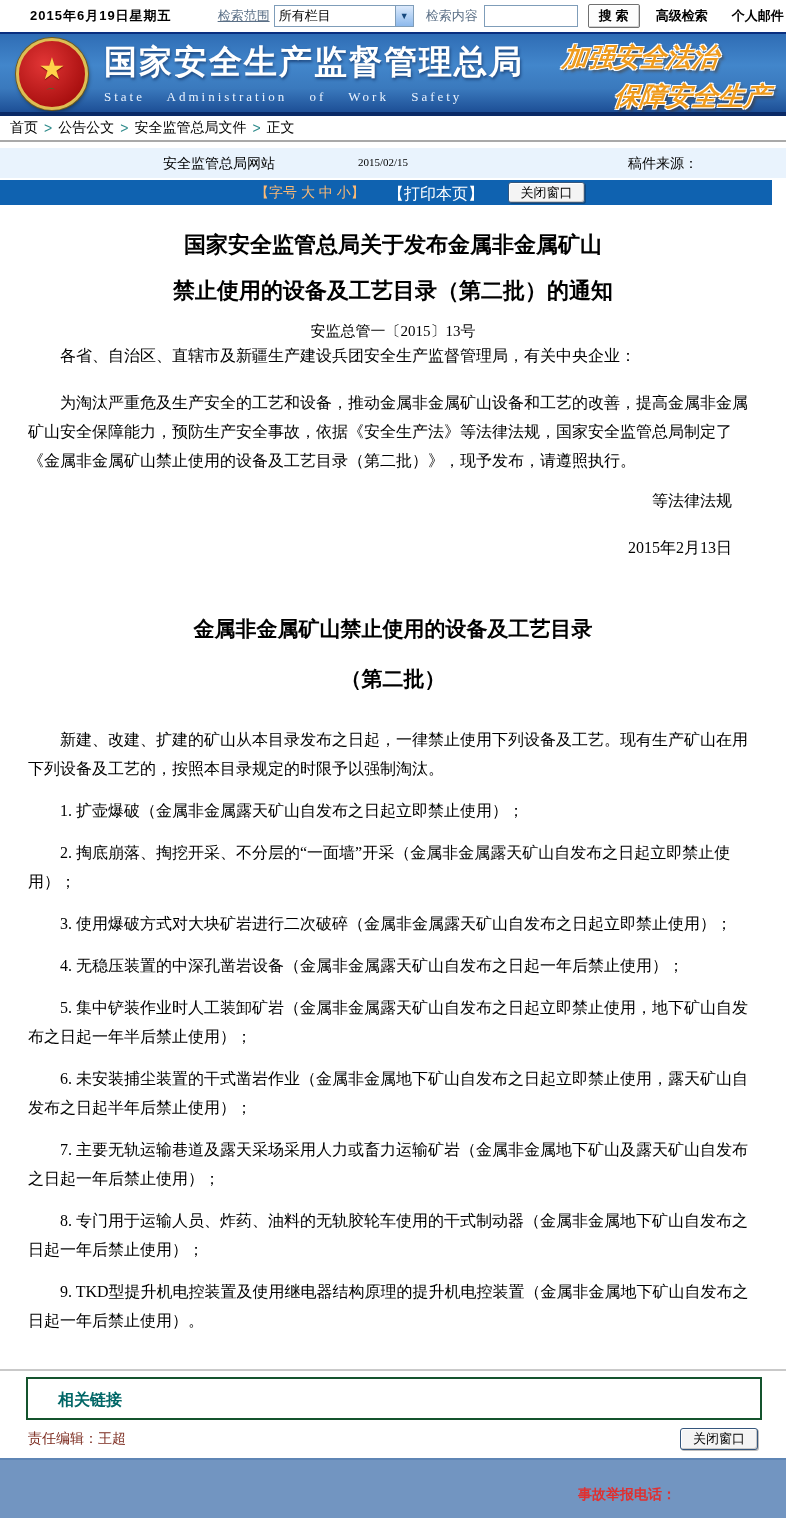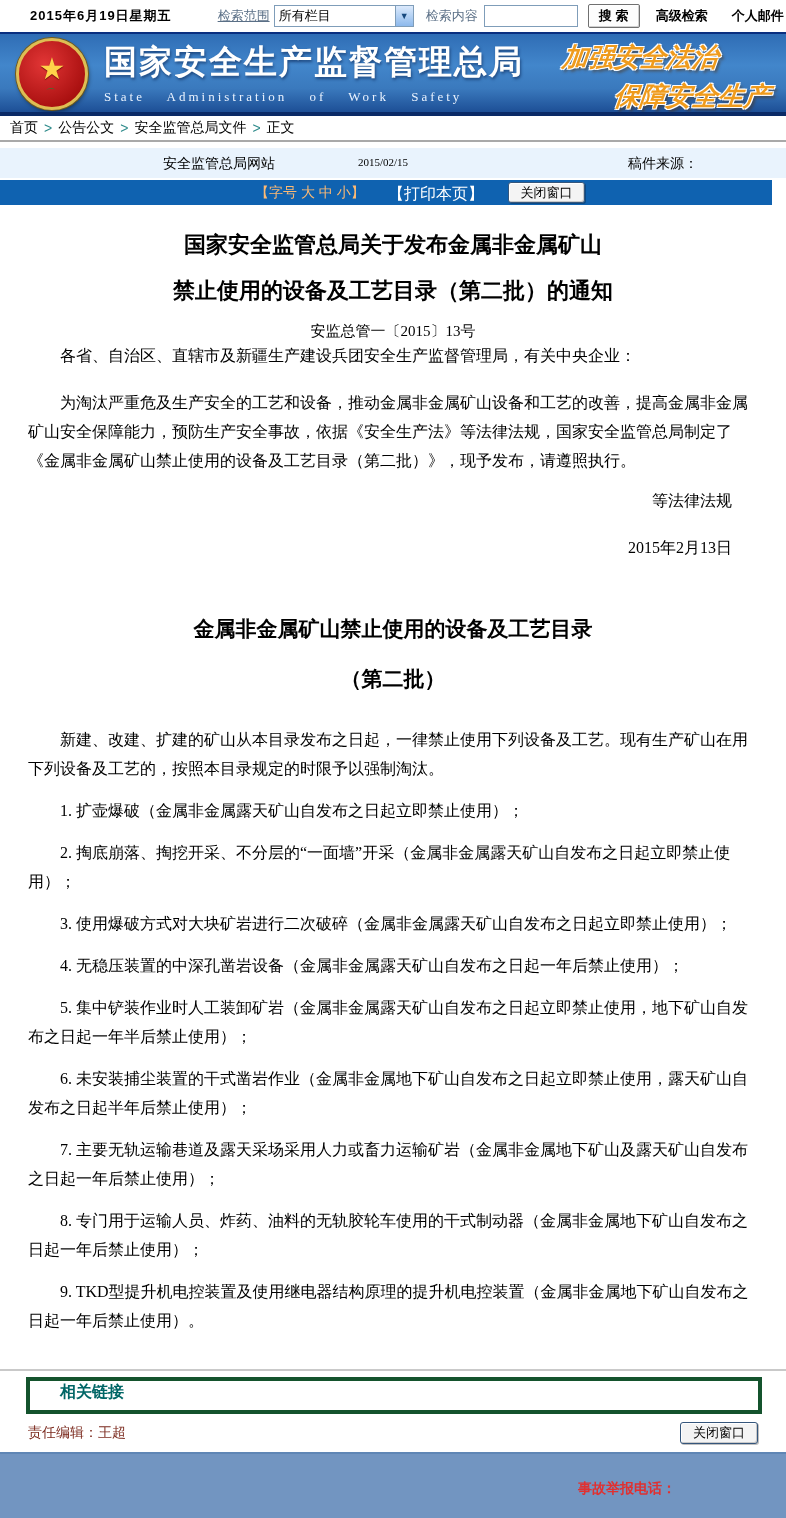--- a/index.html
+++ b/index.html
@@ -76,21 +76,21 @@
   .doc .salutation { margin-bottom:18px; }
   .doc .intro { margin-bottom:16px; }
   .sign-block { text-align:right; padding-right:26px; font-size:16px; }
   .sign-name { margin-top:14px; }
   .sign-date { margin-top:26px; }
   .catalog-title { margin-top:56px; text-align:center; font-size:21px; font-weight:bold; }
   .catalog-sub { margin-top:22px; text-align:center; font-size:21px; font-weight:bold; margin-bottom:32px; }
 
   
   .doc-end-rule { border:0; border-top:2px solid #c9c9c9; margin-top:34px; }
-  .related-box { margin:6px 24px 0 26px; border:4px solid #14532d; padding:1px 0 7px 30px; }
+  .related-box { margin:6px 24px 0 26px; border:2px solid #14532d; padding:11px 0 7px 30px; }
   .related-title { color:#006666; font-weight:bold; font-size:16px; }
   .editor-bar { display:flex; justify-content:space-between; align-items:center; margin:8px 28px 8px 28px; }
   .editor-text { color:#7b2a1e; font-size:14px; }
   .editor-close { width:78px; height:22px; }
 
   
   .footer { position:relative; background:#7295c1; color:#fff; font-size:14px; padding:8px 0 4px 0;
             line-height:24px; border-top:2px solid #5f86b5; white-space:pre-wrap; }
   .report-label { position:absolute; left:578px; top:22px; color:#e03030; font-weight:bold; }
   .phones { position:absolute; right:12px; top:4px; color:#9e1b1b; text-align:left; }

